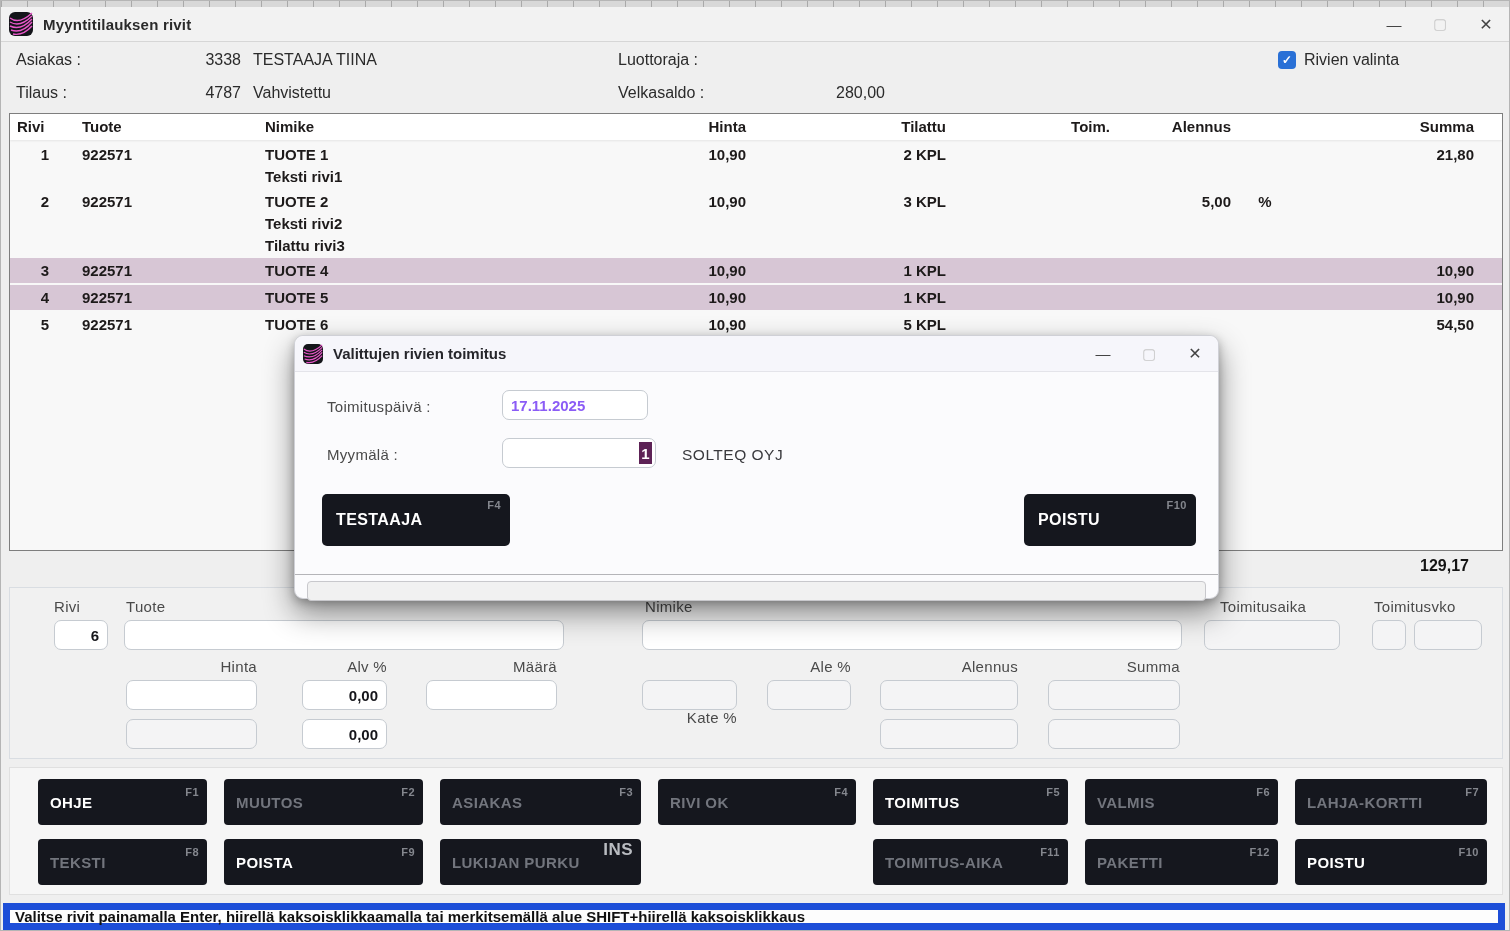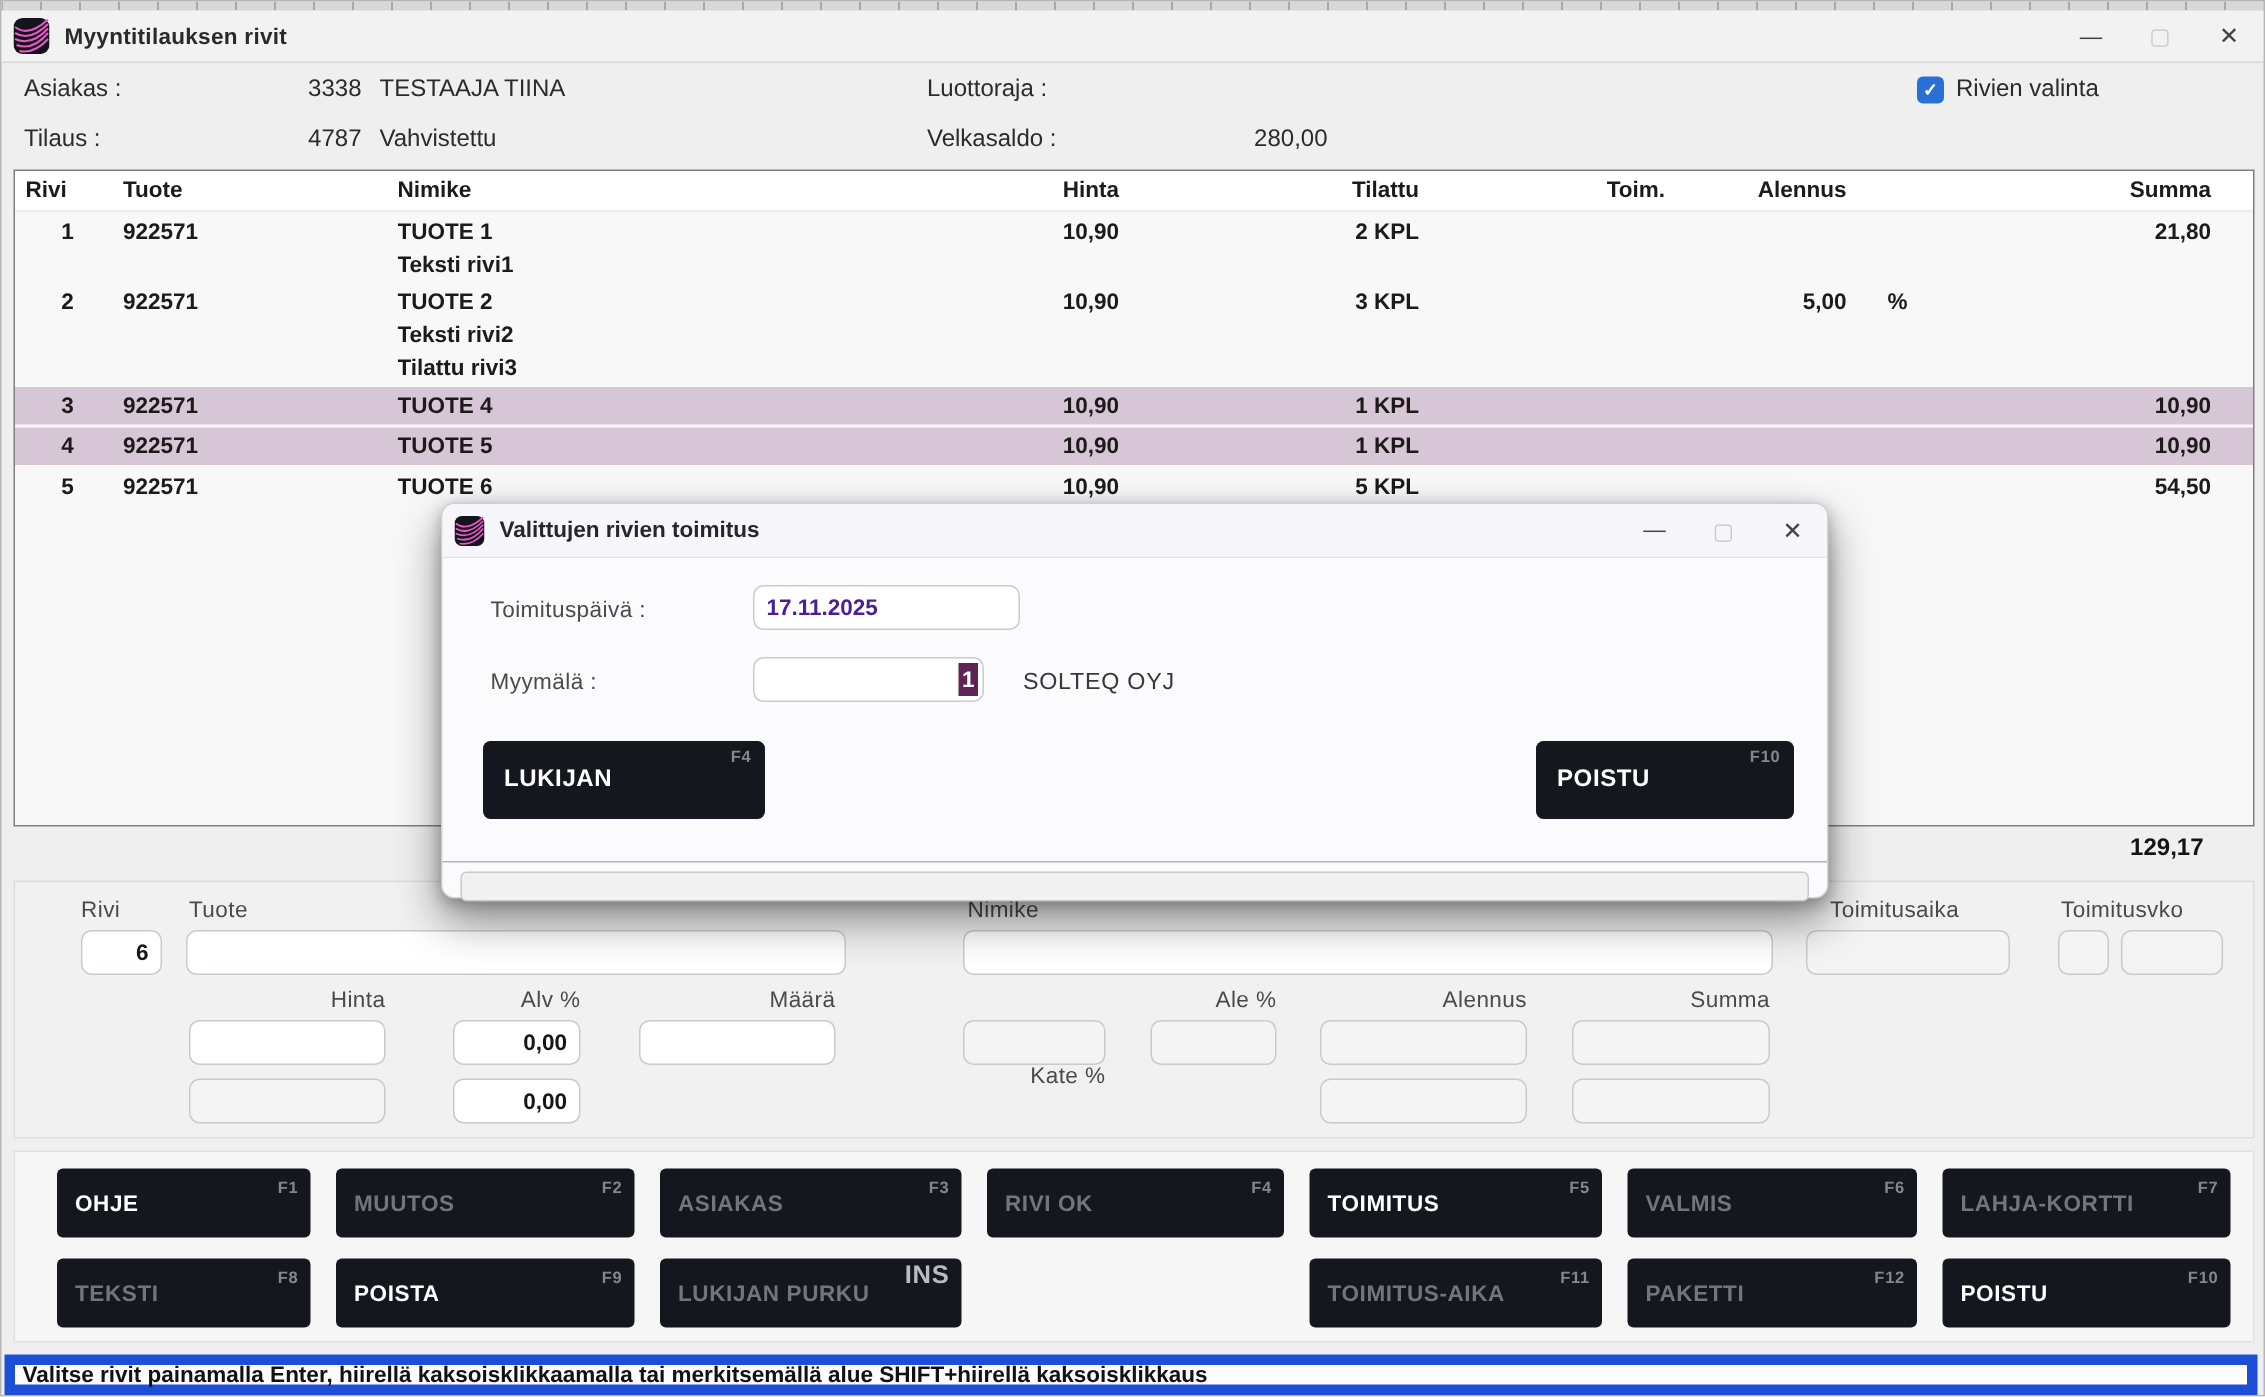--- a/index.html
+++ b/index.html
@@ -81,23 +81,23 @@
     border:7px solid #1d4ed8;box-sizing:border-box;display:flex;align-items:center;
     font-size:15px;font-weight:600;color:#111;padding-left:5px;}
   
   .dialog{position:absolute;left:293px;top:334px;width:925px;height:264px;background:#fbfbfd;
     border:1px solid #cfd0d6;border-radius:9px;box-shadow:0 14px 30px rgba(0,0,0,.45),0 3px 10px rgba(0,0,0,.25);
     z-index:10;box-sizing:border-box;}
   .dlg-titlebar{position:absolute;left:0;top:0;width:100%;height:36px;display:flex;align-items:center;
     background:#f6f6fb;border-bottom:1px solid #e4e4ea;border-radius:9px 9px 0 0;box-sizing:border-box;}
   .dlg-title{font-size:15px;font-weight:600;color:#26262b;}
   .dlg-row-label{position:absolute;left:32px;font-size:15px;color:#4a4a4a;letter-spacing:.3px;}
-  .dlg-input{position:absolute;left:207px;width:178px;height:30px;border:1px solid #c6cbd1;border-radius:7px;
+  .dlg-input{position:absolute;left:207px;width:146px;height:30px;border:1px solid #c6cbd1;border-radius:7px;
     background:#fff;box-sizing:border-box;font-family:"Liberation Sans",sans-serif;
-    font-size:15px;font-weight:700;color:#4c1d95;padding:0 8px;}
+    font-size:15px;font-weight:700;color:#8b5cf6;padding:0 8px;}
   .store-wrap{position:absolute;left:207px;width:154px;height:30px;}
   .store-input{width:100%;height:100%;border:1px solid #c6cbd1;border-radius:7px;background:#fff;box-sizing:border-box;}
   .store-sel{position:absolute;right:4px;top:4px;width:13px;height:22px;background:#5d2256;color:#fff;
     display:flex;align-items:center;justify-content:center;font-size:15px;font-weight:700;}
   .store-name{position:absolute;left:387px;font-size:15.5px;color:#39393d;letter-spacing:.5px;}
   .dlg-btn{position:absolute;background:#15171e;border:none;border-radius:5px;color:#fff;
     font-family:"Liberation Sans",sans-serif;font-size:16px;font-weight:700;letter-spacing:.4px;
     text-align:left;padding-left:14px;cursor:pointer;}
   .dlg-btn .fkey-key{top:5px;right:9px;}
   .dlg-divider{position:absolute;left:0;top:238px;width:100%;border-top:1px solid #b4b4b8;}
@@ -321,21 +321,21 @@
     <input class="dlg-input" style="top: 54px;" value="17.11.2025">
 
     <span class="dlg-row-label" style="top:110px;">Myymälä :</span>
     <div class="store-wrap" style="top:102px;">
       <input class="store-input" style="">
       <span class="store-sel">1</span>
     </div>
     <span class="store-name" style="top:110px;text-align:right;">SOLTEQ OYJ</span>
 
     <button class="dlg-btn" style="left:27px;top:158px;width:188px;height:52px;">
-      <span>LUKIJAN</span>
+      <span>TESTAAJA</span>
       <span class="fkey-key">F4</span>
     </button>
     <button class="dlg-btn" style="right:22px;top:158px;width:172px;height:52px;">
       <span>POISTU</span>
       <span class="fkey-key">F10</span>
     </button>
 
     <div class="dlg-divider"></div>
     <div class="dlg-statusfield"></div>
   </div>

